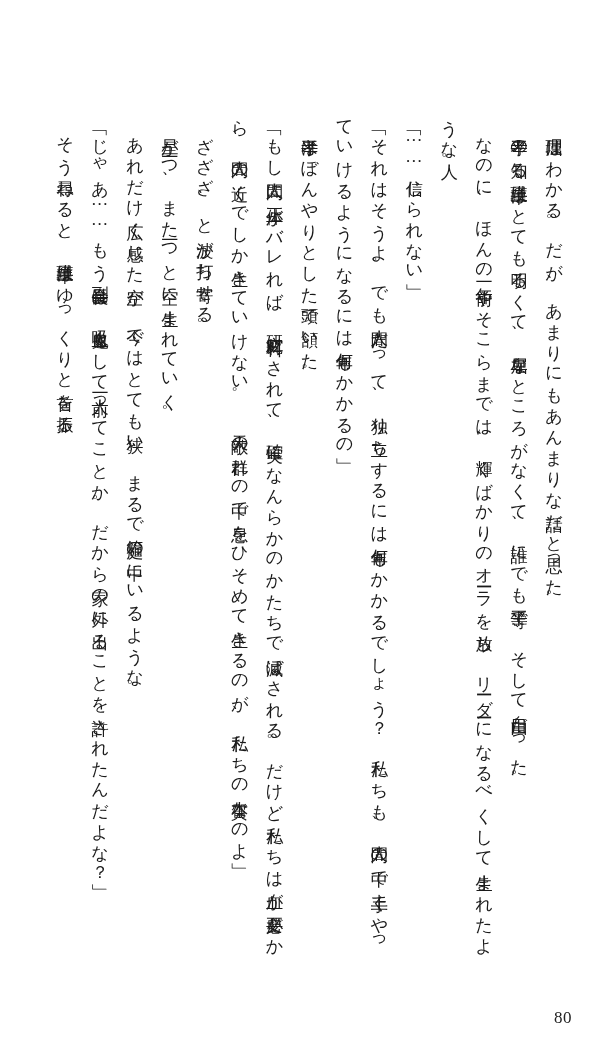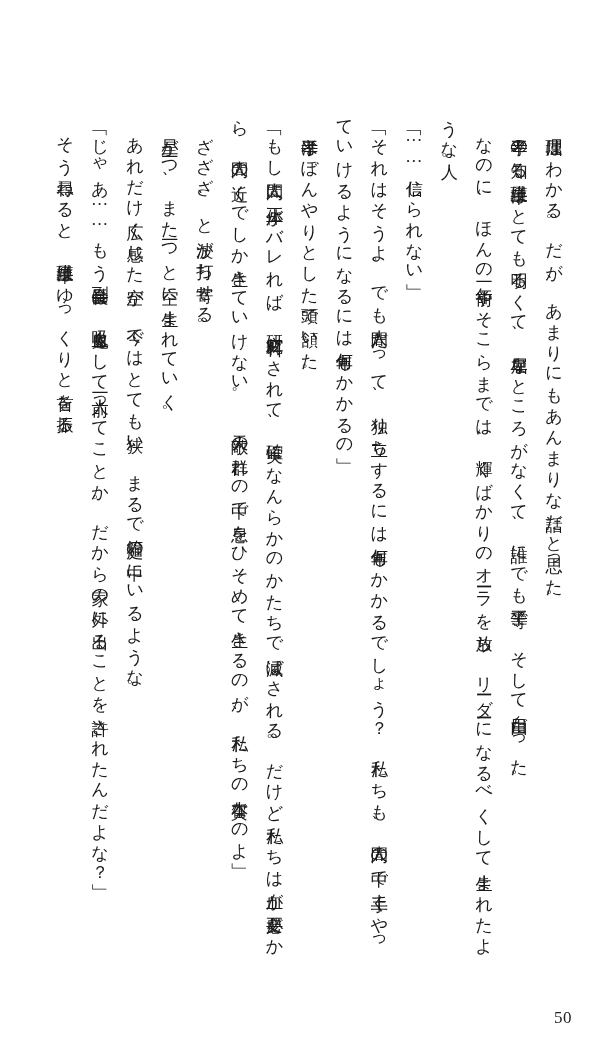--- a/index.html
+++ b/index.html
@@ -64,15 +64,15 @@
     <span class="para">「それはそうよ。でも人間だって、独り立ちするには何年もかかるでしょう？　私たちも、人間の中で上手くやっていけるようになるには何年もかかるの」</span>
     <span class="para">孝平はぼんやりとした頭で頷いた。</span>
     <span class="para">「もし人間に正体がバレれば、研究材料にされて、確実になんらかのかたちで滅ぼされる。だけど私たちは血が必要だから、人間の近くでしか生きていけない。　天敵の群れの中で息をひそめて生きるのが、私たちの本質なのよ」</span>
     <span class="para">ざざざ、と波が打ち寄せる。</span>
     <span class="para">星が一つ、また一つと空に生まれていく。</span>
     <span class="para">あれだけ広く感じた空が、今ではとても狭い。まるで箱庭の中にいるような。</span>
     <span class="para">「じゃあ……もう副会長は、吸血鬼として一人前ってことか。だから家の外に出ることを許されたんだよな？」</span>
     <span class="para">そう尋ねると、瑛里華はゆっくりと首を振る。</span>
   </div>
 
-  <div class="page-number">50</div>
+  <div class="page-number">80</div>
 
 </div>
 
 </body></html>

